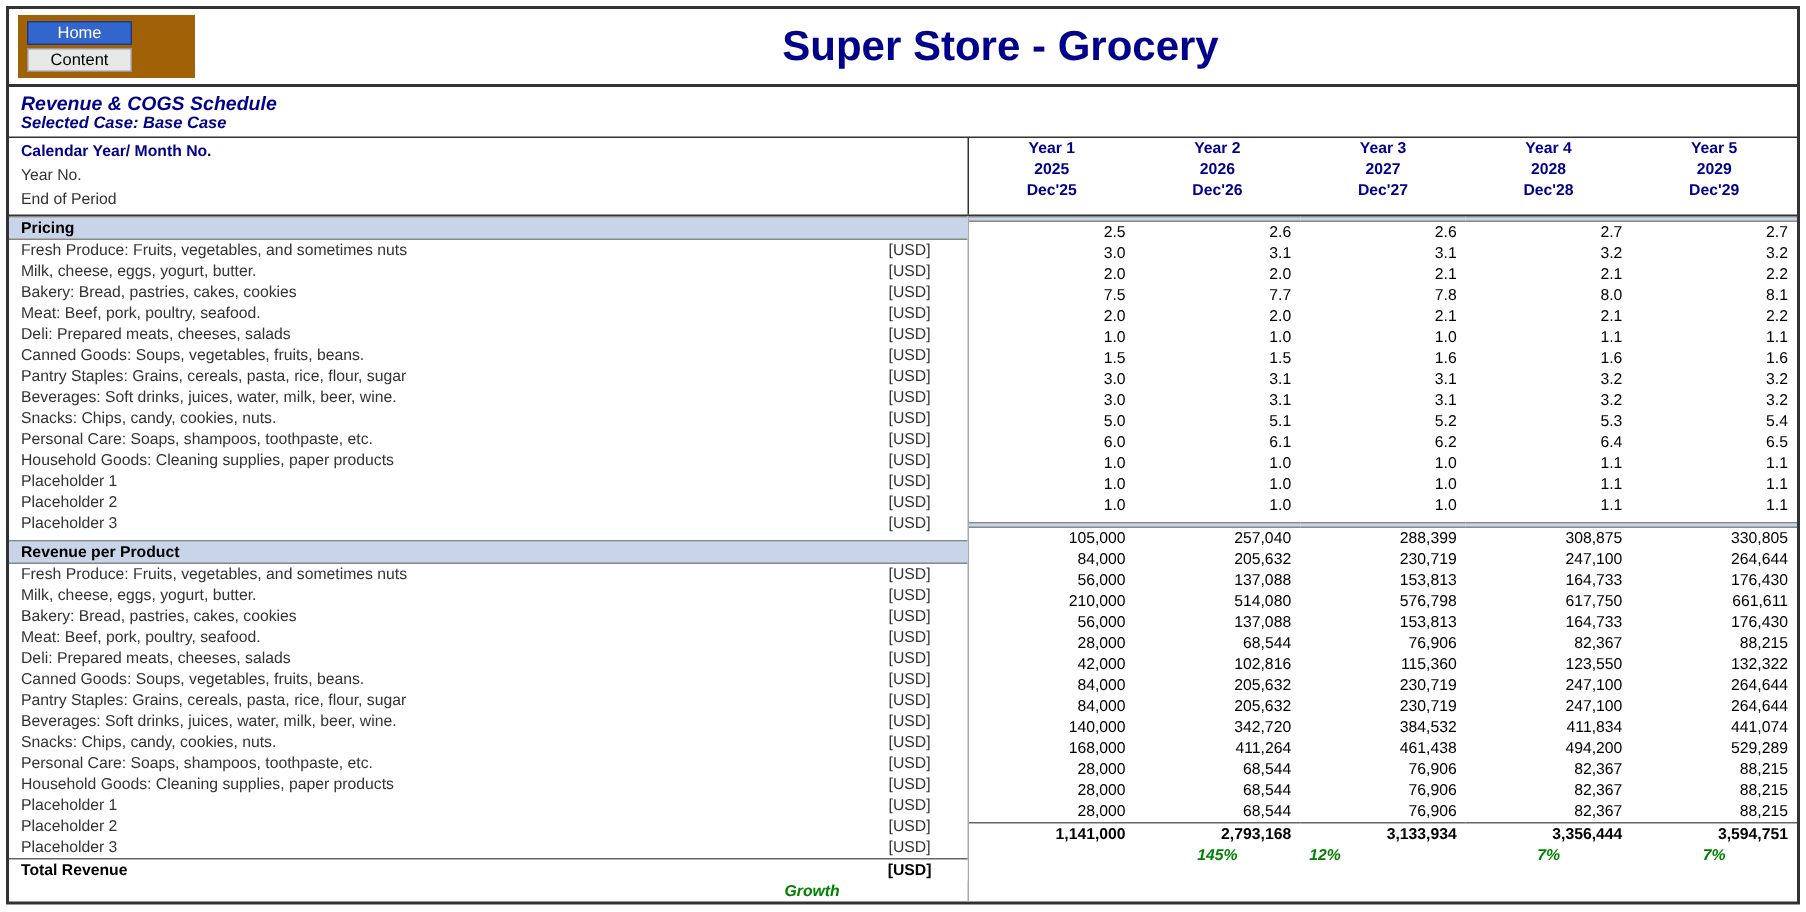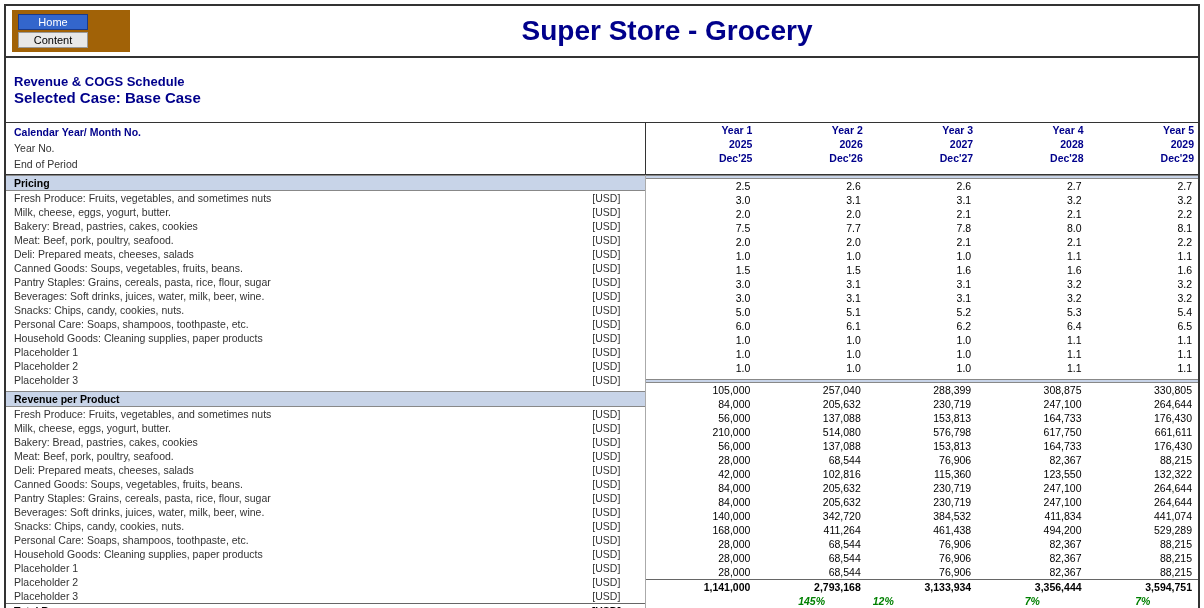--- a/index.html
+++ b/index.html
@@ -51,46 +51,47 @@
       flex: 1;
       text-align: center;
     }
     .main-title {
       font-size: 28px;
       font-weight: bold;
       color: #00008B;
       font-family: Arial, sans-serif;
     }
     .section-header {
-      padding: 16px 8px;
+      padding: 3px 8px;
+      font-style: italic;
     }
     .section-title {
       font-size: 13px;
       font-weight: bold;
       color: #00008B;
     }
     .selected-case {
-      font-size: 15px;
+      font-size: 11px;
       font-weight: bold;
       color: #00008B;
     }
     .divider-line {
       border-top: 1px solid #333;
       margin: 0 0;
     }
     table {
       width: 100%;
       border-collapse: collapse;
     }
     .year-header-table {
       width: 100%;
       border-collapse: collapse;
     }
     .year-header-table td {
-      text-align: right;
+      text-align: center;
       padding: 1px 4px;
       font-size: 10.5px;
       font-weight: bold;
       color: #00008B;
       width: 20%;
     }
     .year-label-row td { font-weight: bold; }
     .year-number-row td { }
     .year-end-row td { }
     

